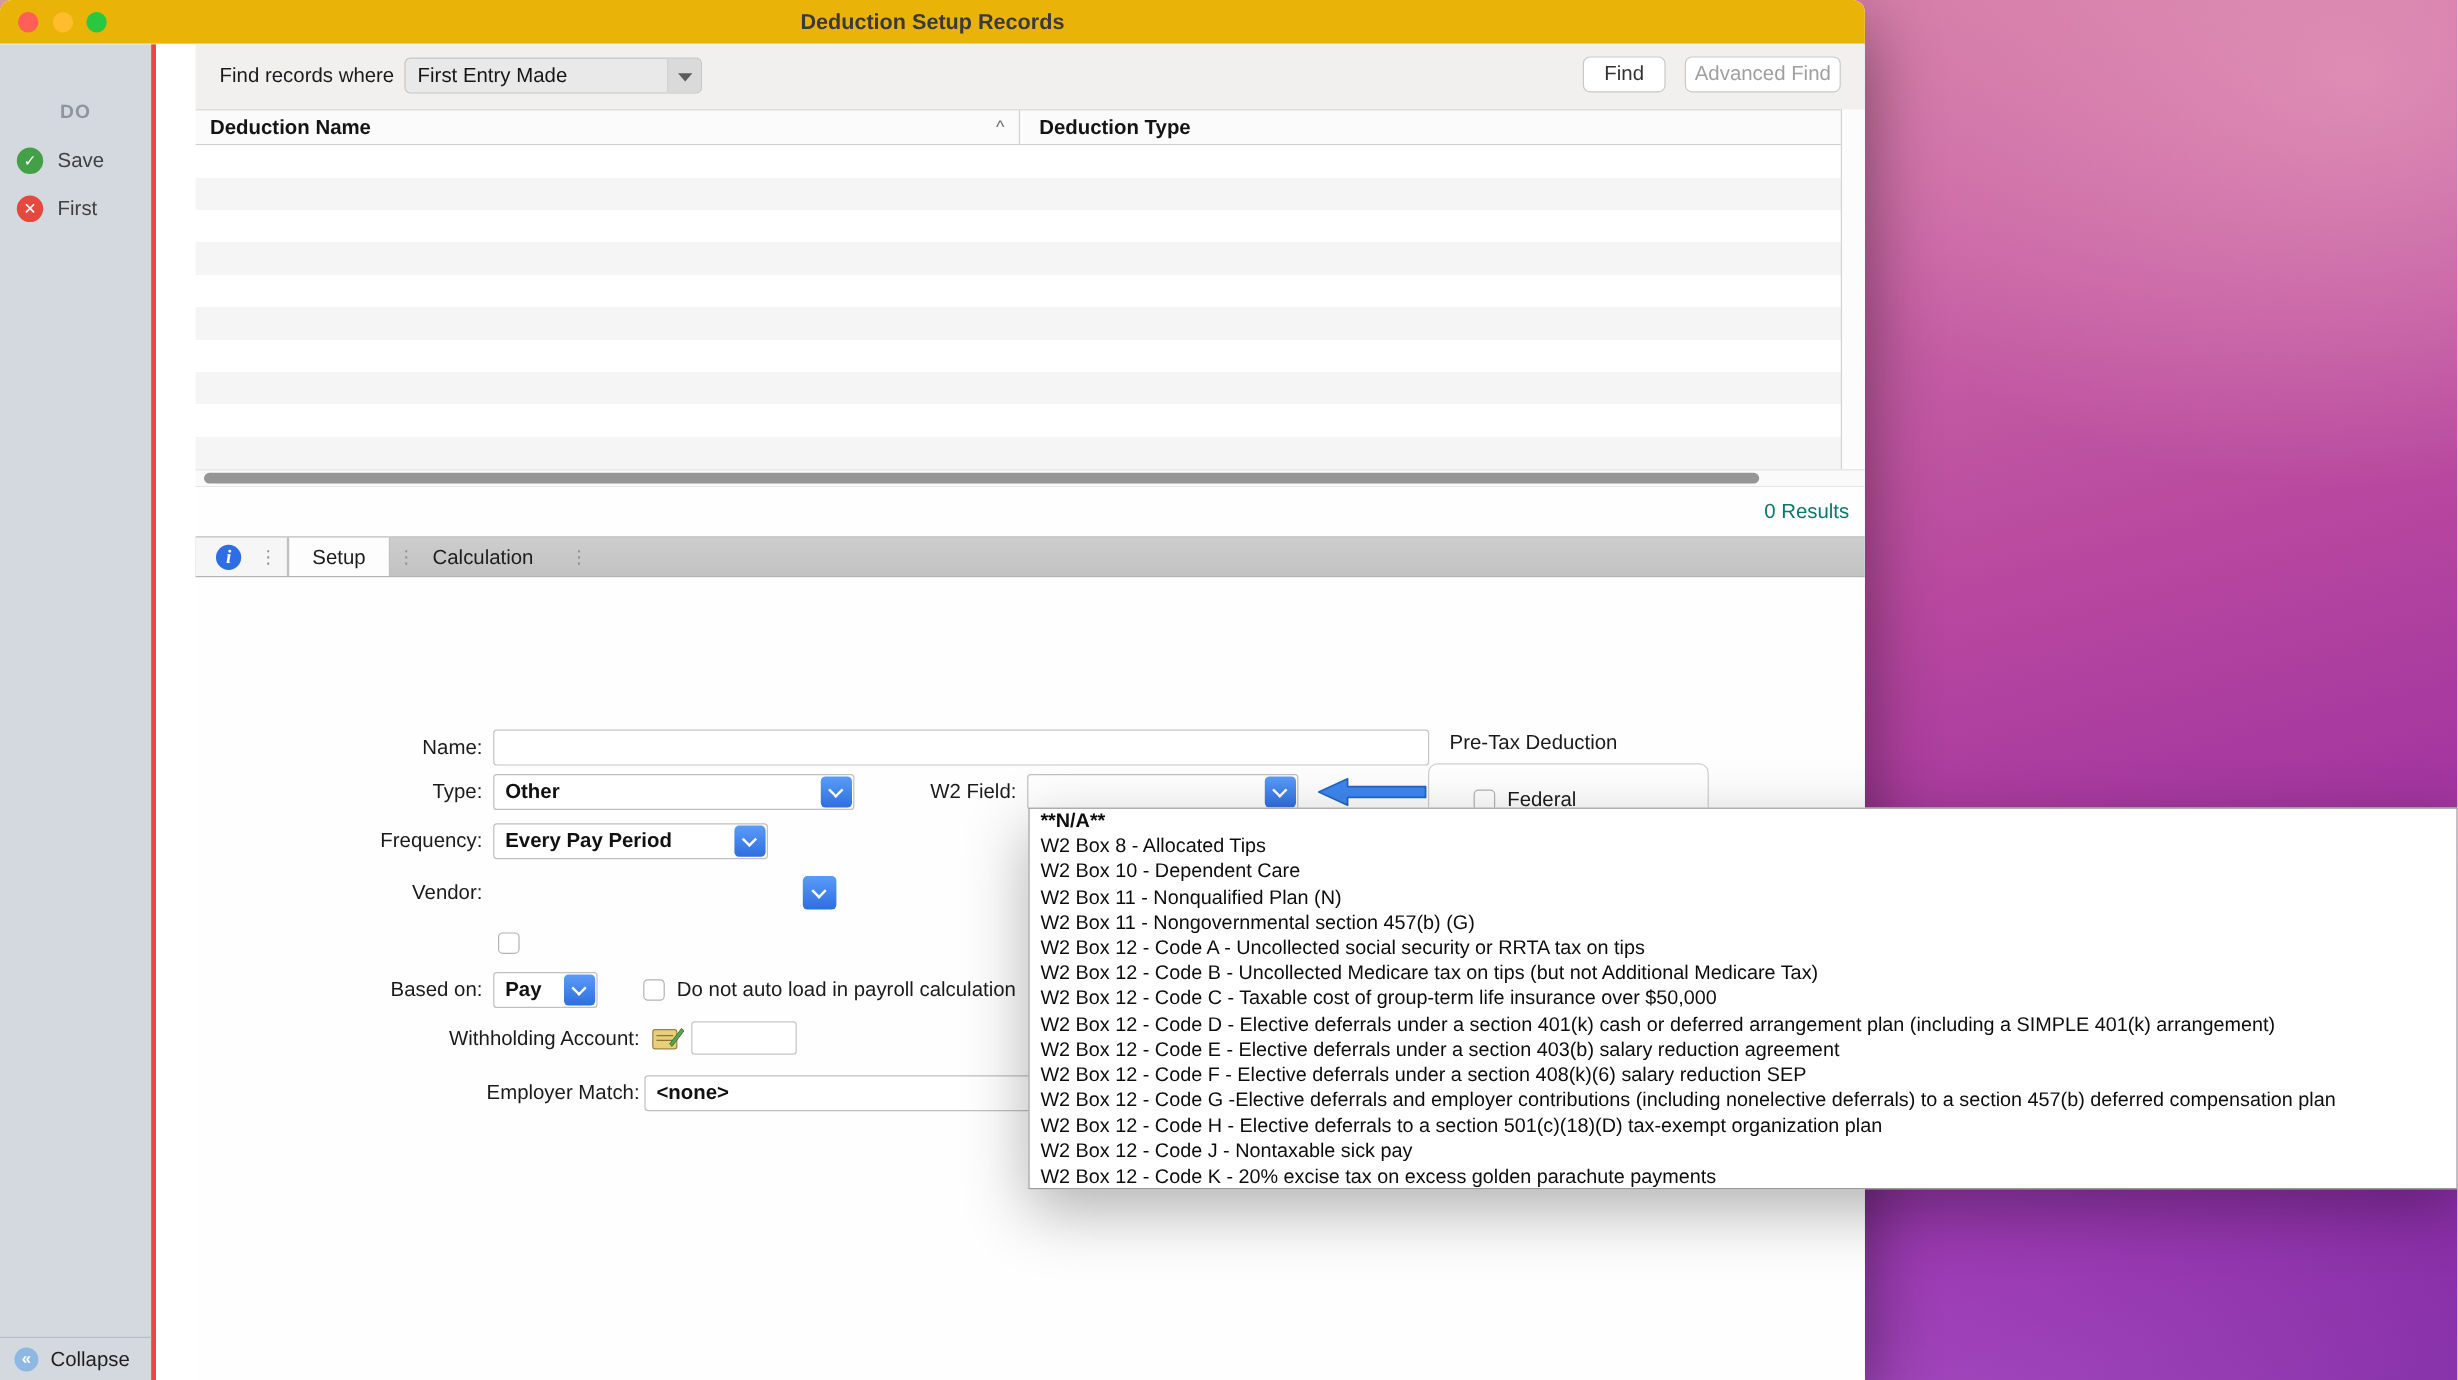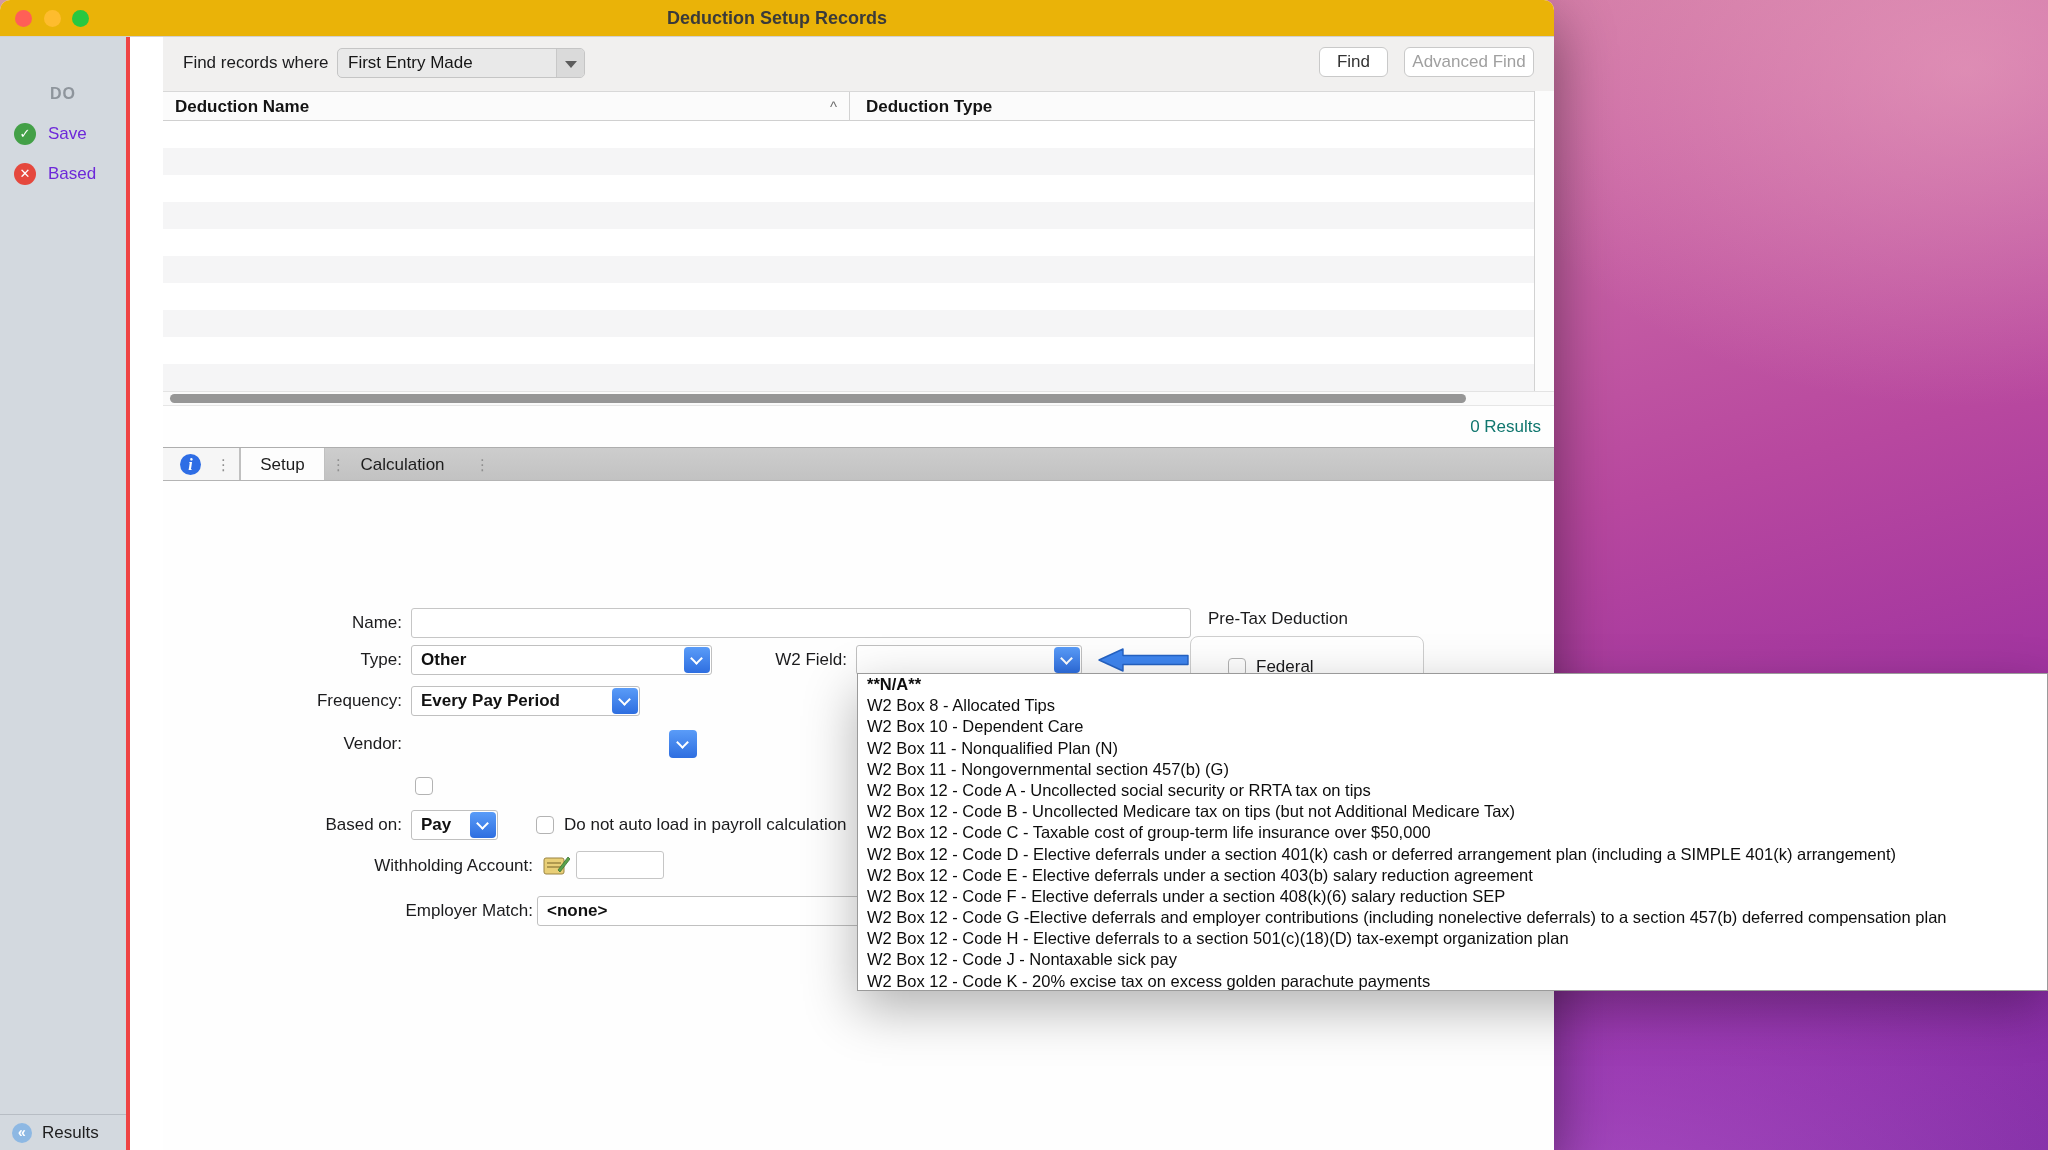--- a/index.html
+++ b/index.html
@@ -15,21 +15,21 @@
     border-radius:10px 10px 0 0; background:#fff; box-shadow:0 22px 60px rgba(0,0,0,.45); }
   .titlebar{ position:absolute; left:0; top:0; width:100%; height:37px; background:#eab308;
     border-bottom:1px solid #d2d0d0; border-radius:10px 10px 0 0; }
   .title{ width:100%; text-align:center; line-height:37px; font-weight:bold; font-size:18px; color:#3a3a3a; }
   .light{ position:absolute; top:10px; width:17px; height:17px; border-radius:50%; }
   
   .sidebar{ position:absolute; left:0; top:37px; width:130px; bottom:0; background:#d3d9df; border-right:4px solid #ef4444; }
   .sb-header{ position:absolute; top:48px; width:100%; text-align:center; font-size:16px; font-weight:bold; color:#8e959c; letter-spacing:1px; }
   .sb-item{ position:absolute; left:0; width:100%; height:26px; cursor:default; }
   .sb-ic{ position:absolute; left:14px; top:2px; width:22px; height:22px; border-radius:50%; color:#fff; font-size:13px; font-weight:bold; text-align:center; line-height:22px; }
-  .sb-lab{ position:absolute; left:48px; top:0; line-height:26px; font-size:17px; color:#6d28d9; }
+  .sb-lab{ position:absolute; left:48px; top:0; line-height:26px; font-size:17px; color:#404040; }
   .collapse{ position:absolute; left:0; bottom:0; width:100%; height:36px; border-top:1px solid #b7bdc4; }
   .col-ic{ position:absolute; left:12px; top:8px; width:20px; height:20px; border-radius:50%; background:#8db8e3; color:#fff; font-size:14px; font-weight:bold; text-align:center; line-height:18px; }
   .col-lab{ position:absolute; left:42px; top:0; line-height:36px; font-size:17px; color:#1e1e1e; }
   
   .findbar{ position:absolute; left:163px; top:37px; width:1391px; height:54px; background:#f1f0ef; }
   .find-label{ position:absolute; left:20px; top:11px; height:30px; line-height:30px; font-size:17px; color:#1b1b1d;text-align:right; }
   .gray-select{ position:absolute; left:174px; top:11px; width:248px; height:30px; background:#e9e9e9;
     border:1px solid #c5c5c5; border-radius:5px; font-size:17px; line-height:28px; color:#161616; padding-left:10px; cursor:default; }
   .gray-cap{ position:absolute; right:0; top:0; width:28px; height:28px; background:#dadada; border-left:1px solid #c8c8c8; border-radius:0 4px 4px 0; }
   .tri-down{ position:absolute; left:8px; top:12px; width:0; height:0; border-left:6px solid transparent; border-right:6px solid transparent; border-top:7px solid #5c5c5c; }
@@ -86,25 +86,25 @@
     </div>
 
     <div class="sidebar">
       <div class="sb-header">DO</div>
       <div class="sb-item" style="top:84px;">
         <span class="sb-ic" style="background:#43a047;">✓</span>
         <span class="sb-lab">Save</span>
       </div>
       <div class="sb-item" style="top:124px;">
         <span class="sb-ic" style="background:#e5483d;">✕</span>
-        <span class="sb-lab">Based</span>
+        <span class="sb-lab">First</span>
       </div>
       <div class="collapse">
         <span class="col-ic">«</span>
-        <span class="col-lab">Results</span>
+        <span class="col-lab">Collapse</span>
       </div>
     </div>
 
     <div class="findbar">
       <div class="find-label">Find records where</div>
       <div class="gray-select">
         <span>First Entry Made</span>
         <span class="gray-cap">
             <span class="tri-down"></span>
           </span>

